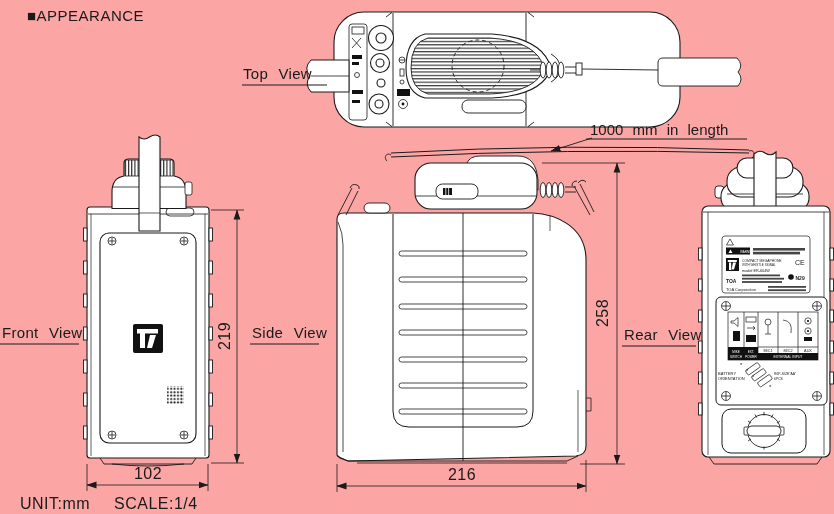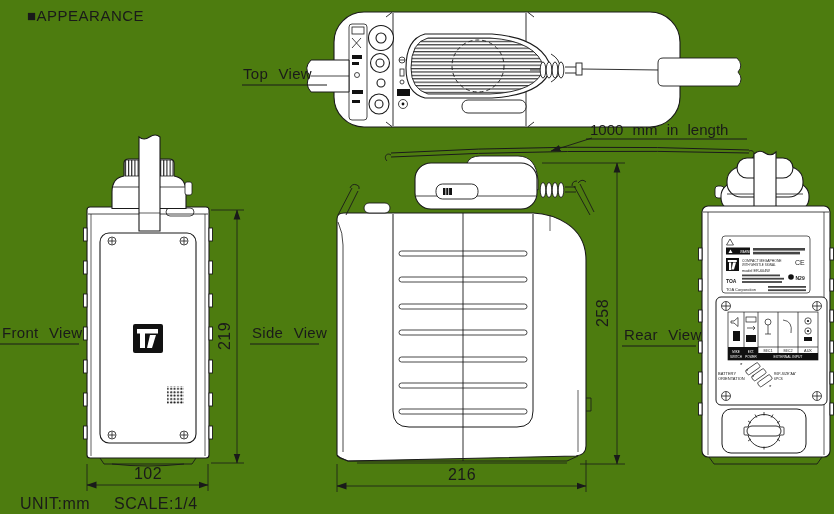--- a/index.html
+++ b/index.html
@@ -1,16 +1,16 @@
 <!DOCTYPE html>
 <html><head>
 <meta charset="utf-8">
 <style>
   html,body{margin:0;padding:0;background:#fff;}
-  .screen{position:relative;width:834px;height:514px;background:#4d7c0f;overflow:hidden;
+  .screen{position:relative;width:834px;height:514px;background:#fca5a5;overflow:hidden;
           font-family:"Liberation Sans",sans-serif;}
   svg{position:absolute;left:0;top:0;}
   svg text{fill:#1a1a1a;stroke:none;font-family:"Liberation Sans",sans-serif;}
   .viewlbl{font-size:15px;word-spacing:6px;letter-spacing:.3px;}
   .dimtxt{font-size:16px;letter-spacing:.5px;}
   .heading{font-size:15px;letter-spacing:.5px;}
   .foot{font-size:16px;letter-spacing:.5px;}
   .cordlbl{font-size:15px;word-spacing:5px;}
   .t4{font-size:4px;} .t35{font-size:3.4px;} .t3{font-size:3px;}
   .t5b{font-size:5px;font-weight:bold;} .t38{font-size:3.8px;}

